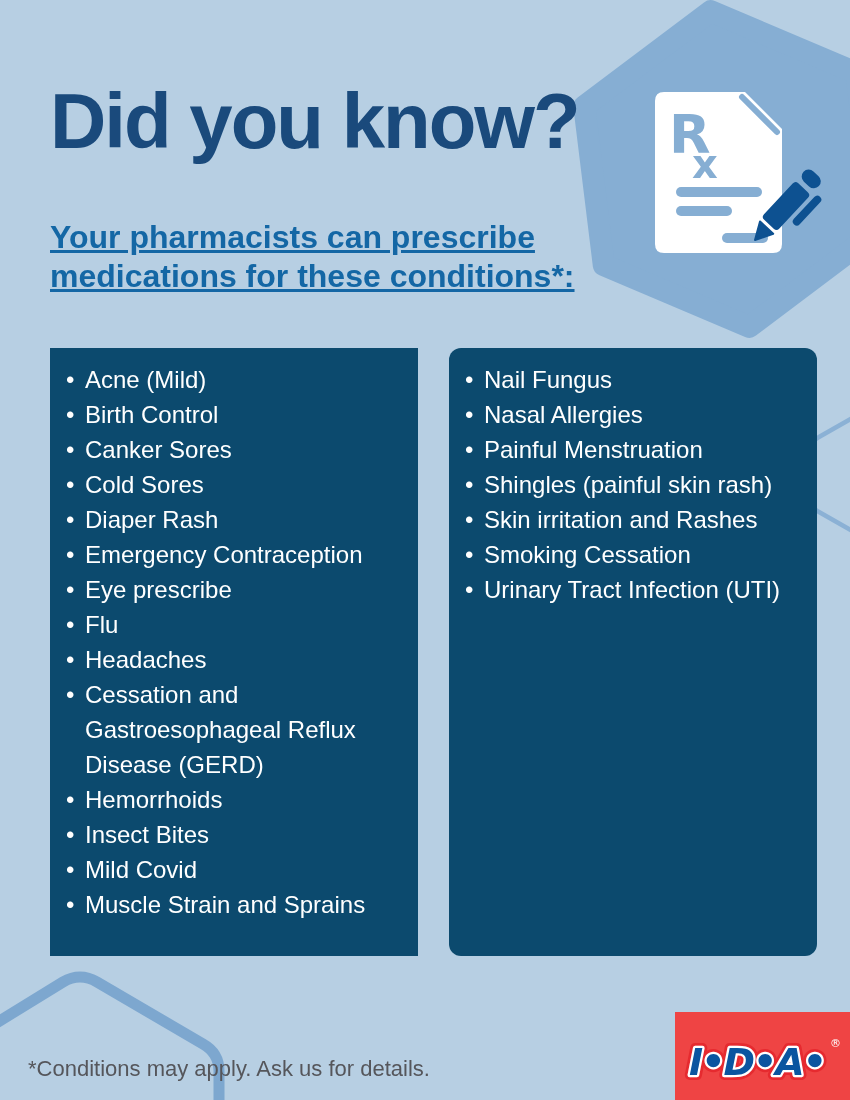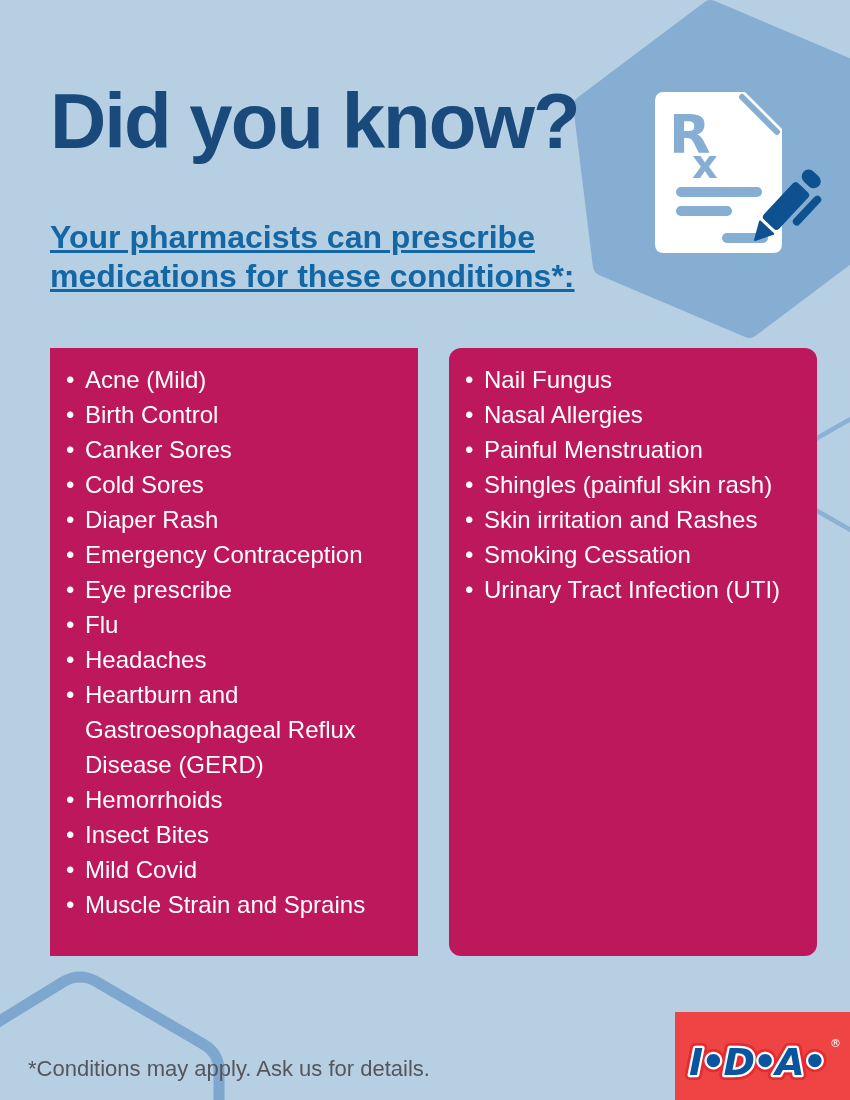--- a/index.html
+++ b/index.html
@@ -25,21 +25,21 @@
   .page-subtitle {
     position: absolute; left: 50px; top: 218px;
     width: 560px; z-index: 3;
     font-size: 32px; font-weight: bold; line-height: 39px;
     color: #1467a5;
     text-decoration: underline;
   }
   .cond-box {
     position: absolute; top: 348px;
     width: 368px; height: 608px;
-    background: #be185d;
+    background: #0c4a6e;
     z-index: 2;
     box-sizing: border-box;
     padding: 14px 16px;
   }
   .cond-box.left  { left: 50px; }
   .cond-box.right { left: 449px; border-radius: 12px; }
   ul.cond-list {
     margin: 0; padding: 0; list-style: none;
   }
   ul.cond-list li {
@@ -102,21 +102,21 @@
   <ul class="cond-list">
       <li>Acne (Mild)</li>
       <li>Birth Control</li>
       <li>Canker Sores</li>
       <li>Cold Sores</li>
       <li>Diaper Rash</li>
       <li>Emergency Contraception</li>
       <li>Eye prescribe</li>
       <li>Flu</li>
       <li>Headaches</li>
-      <li>Heartburn and Gastroesophageal Reflux Disease (GERD)</li>
+      <li>Cessation and Gastroesophageal Reflux Disease (GERD)</li>
       <li>Hemorrhoids</li>
       <li>Insect Bites</li>
       <li>Mild Covid</li>
       <li>Muscle Strain and Sprains</li>
     </ul>
 </div>
 <div class="cond-box right">
   <ul class="cond-list">
       <li>Nail Fungus</li>
       <li>Nasal Allergies</li>

